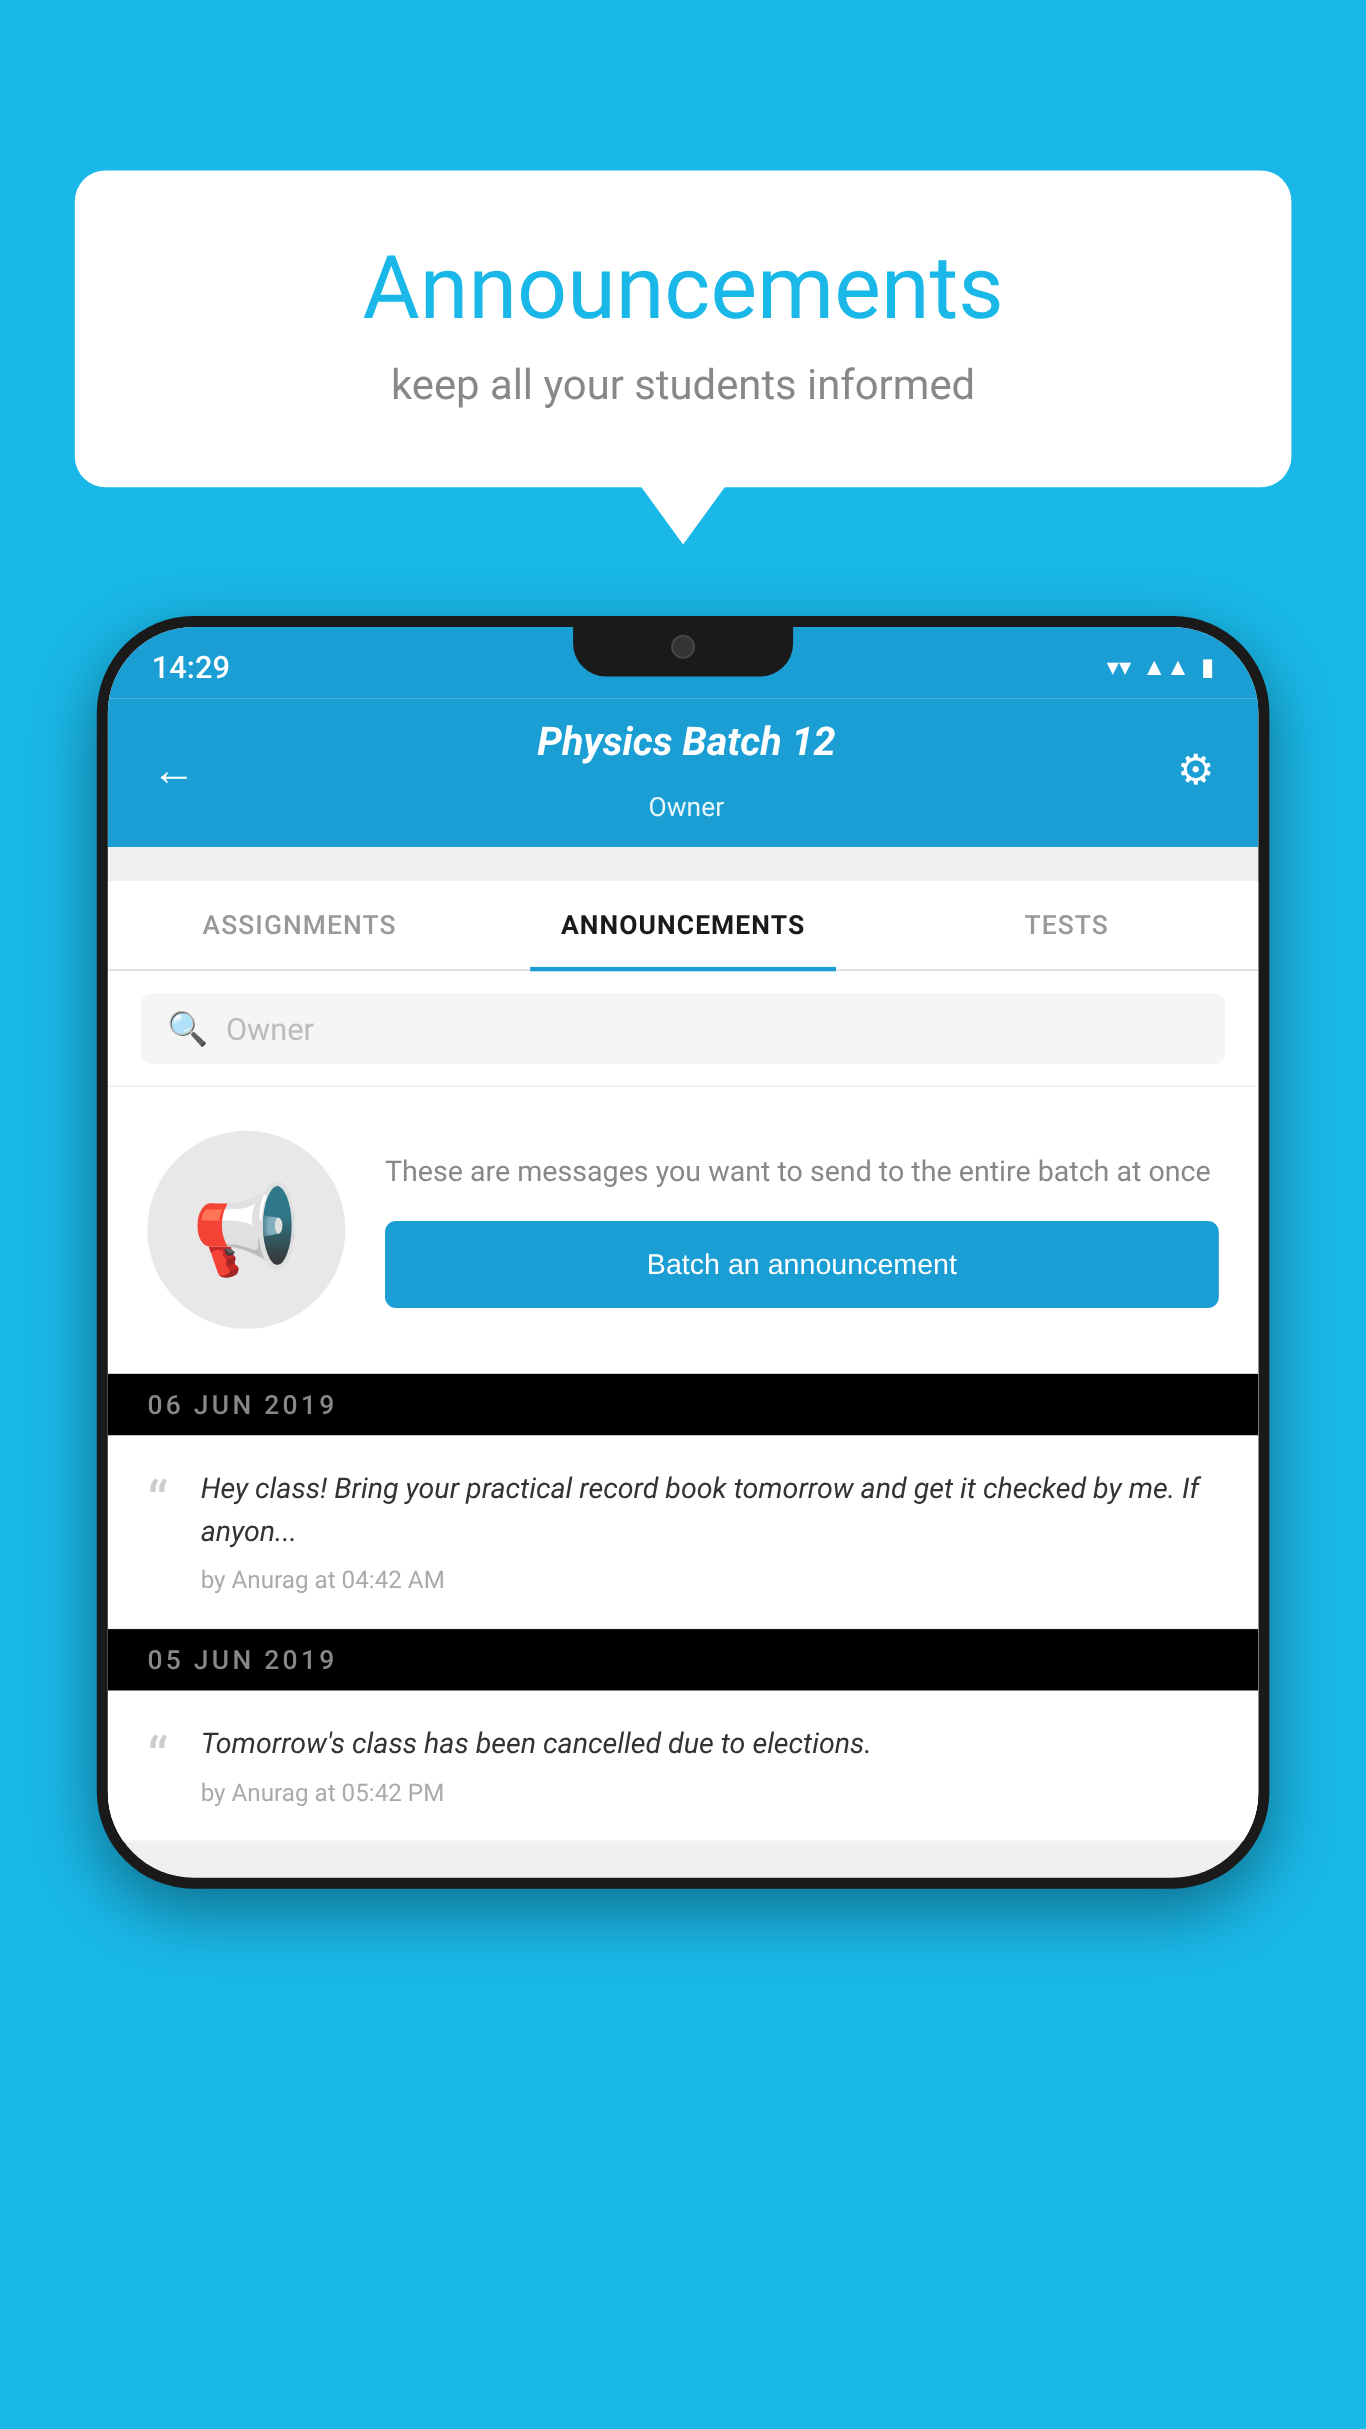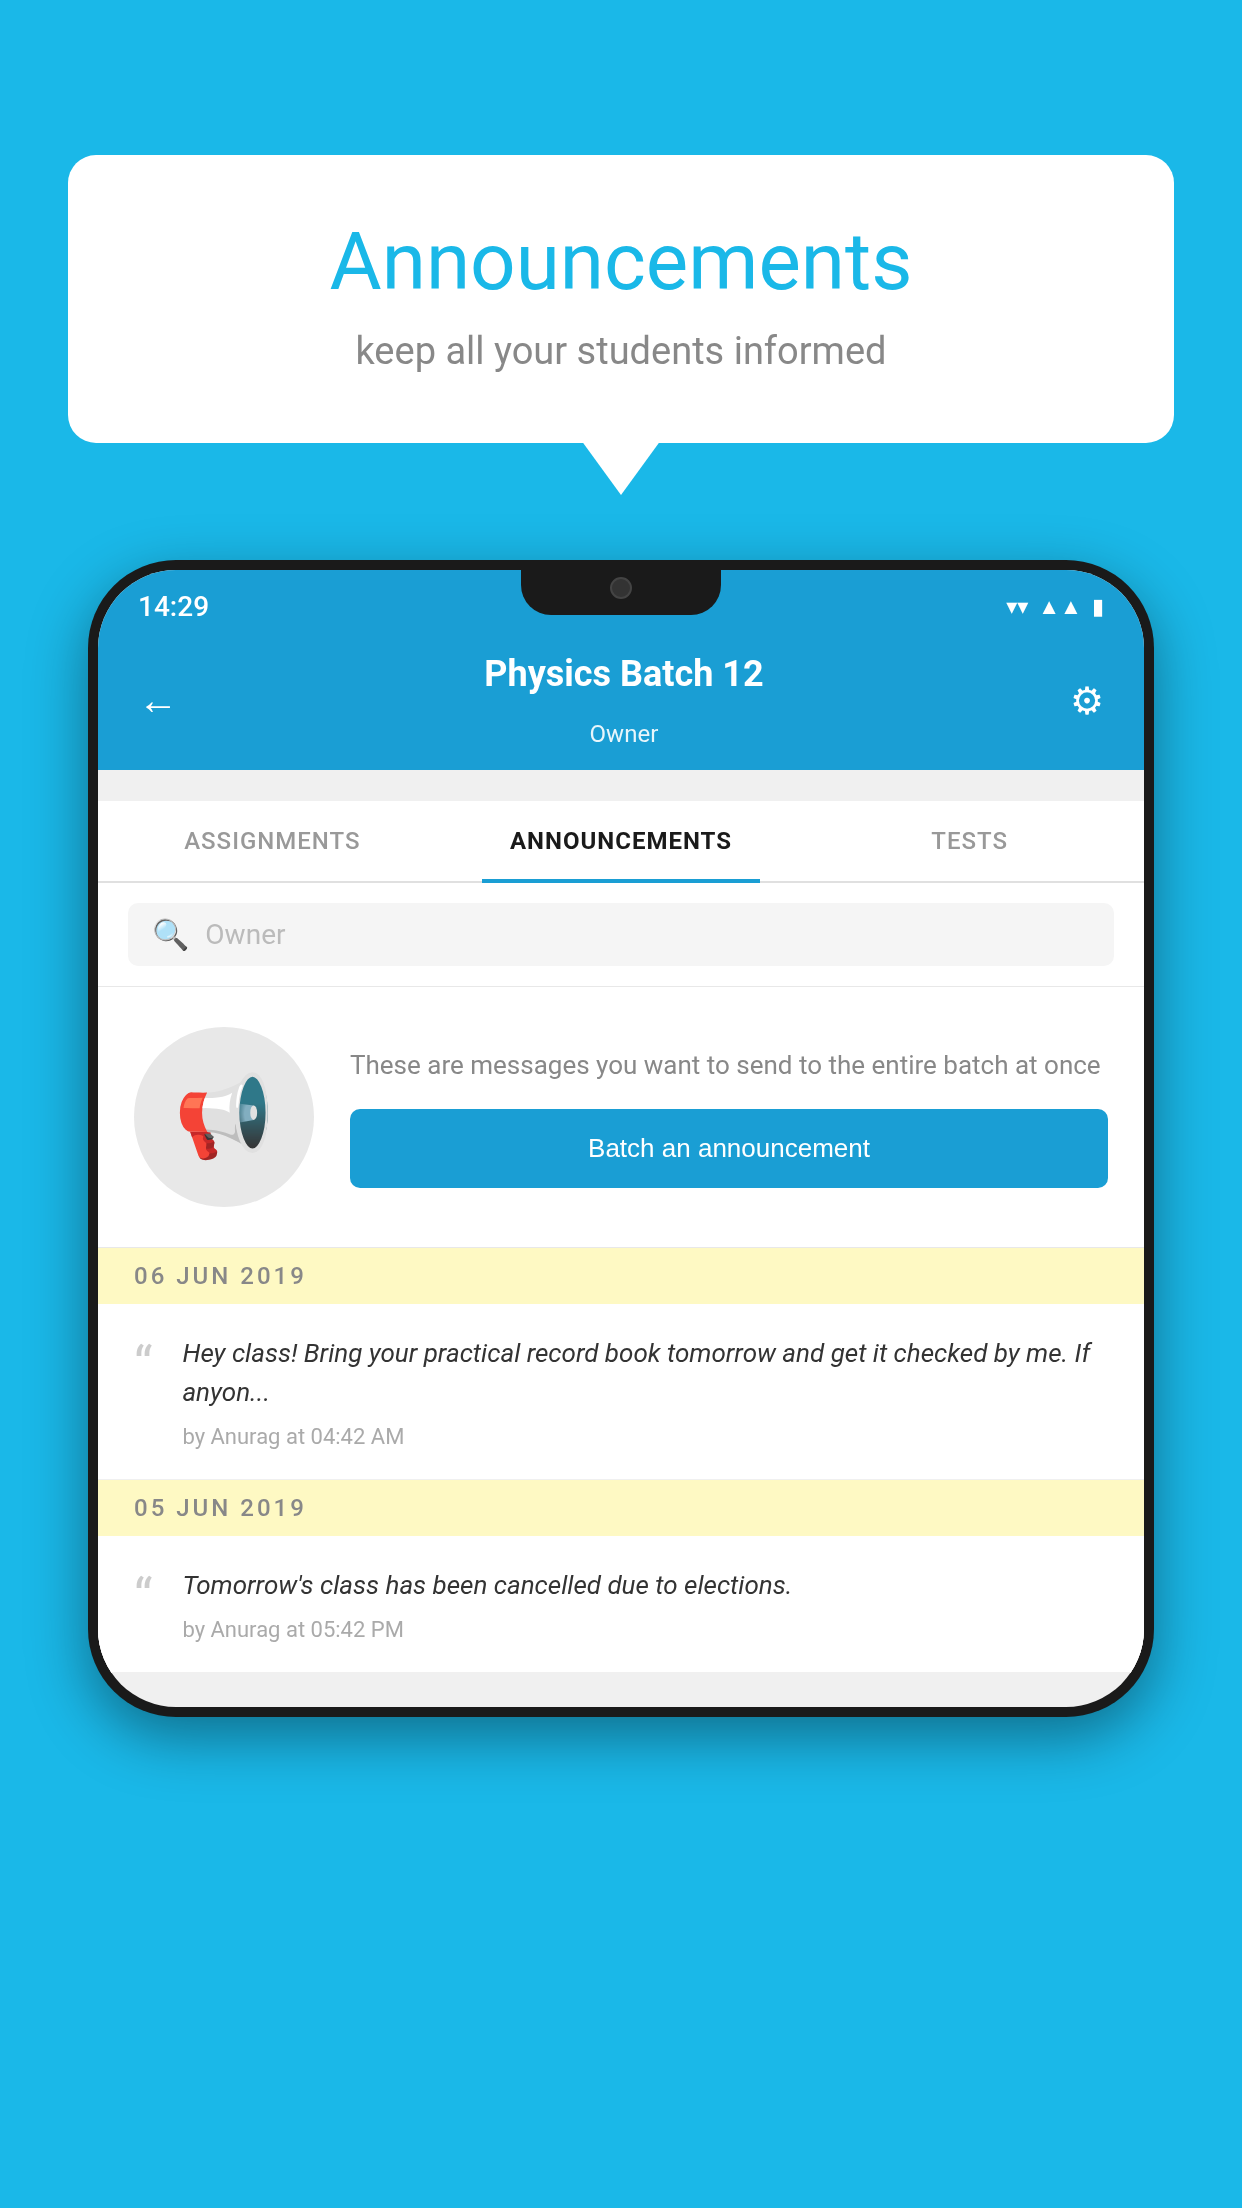--- a/index.html
+++ b/index.html
@@ -156,20 +156,21 @@
     }
 
     .header-title-block {
       text-align: center;
     }
 
     .header-title {
       color: white;
       font-size: 36px;
       font-weight: 700;
+      font-style: italic;
     }
 
     .header-subtitle {
       color: rgba(255,255,255,0.9);
       font-size: 24px;
       margin-top: 25px;
     }
 
     .settings-icon {
       color: white;
@@ -288,21 +289,21 @@
       border-radius: 10px;
       padding: 24px 36px;
       font-size: 26px;
       font-weight: 500;
       cursor: pointer;
       width: 100%;
     }
 
     
     .date-divider {
-      background: #fef9c3;
+      background: #000000;
       padding: 14px 36px;
       color: #888;
       font-size: 24px;
       letter-spacing: 3px;
       font-weight: 500;
     }
 
     
     .announcement-item {
       background: white;

